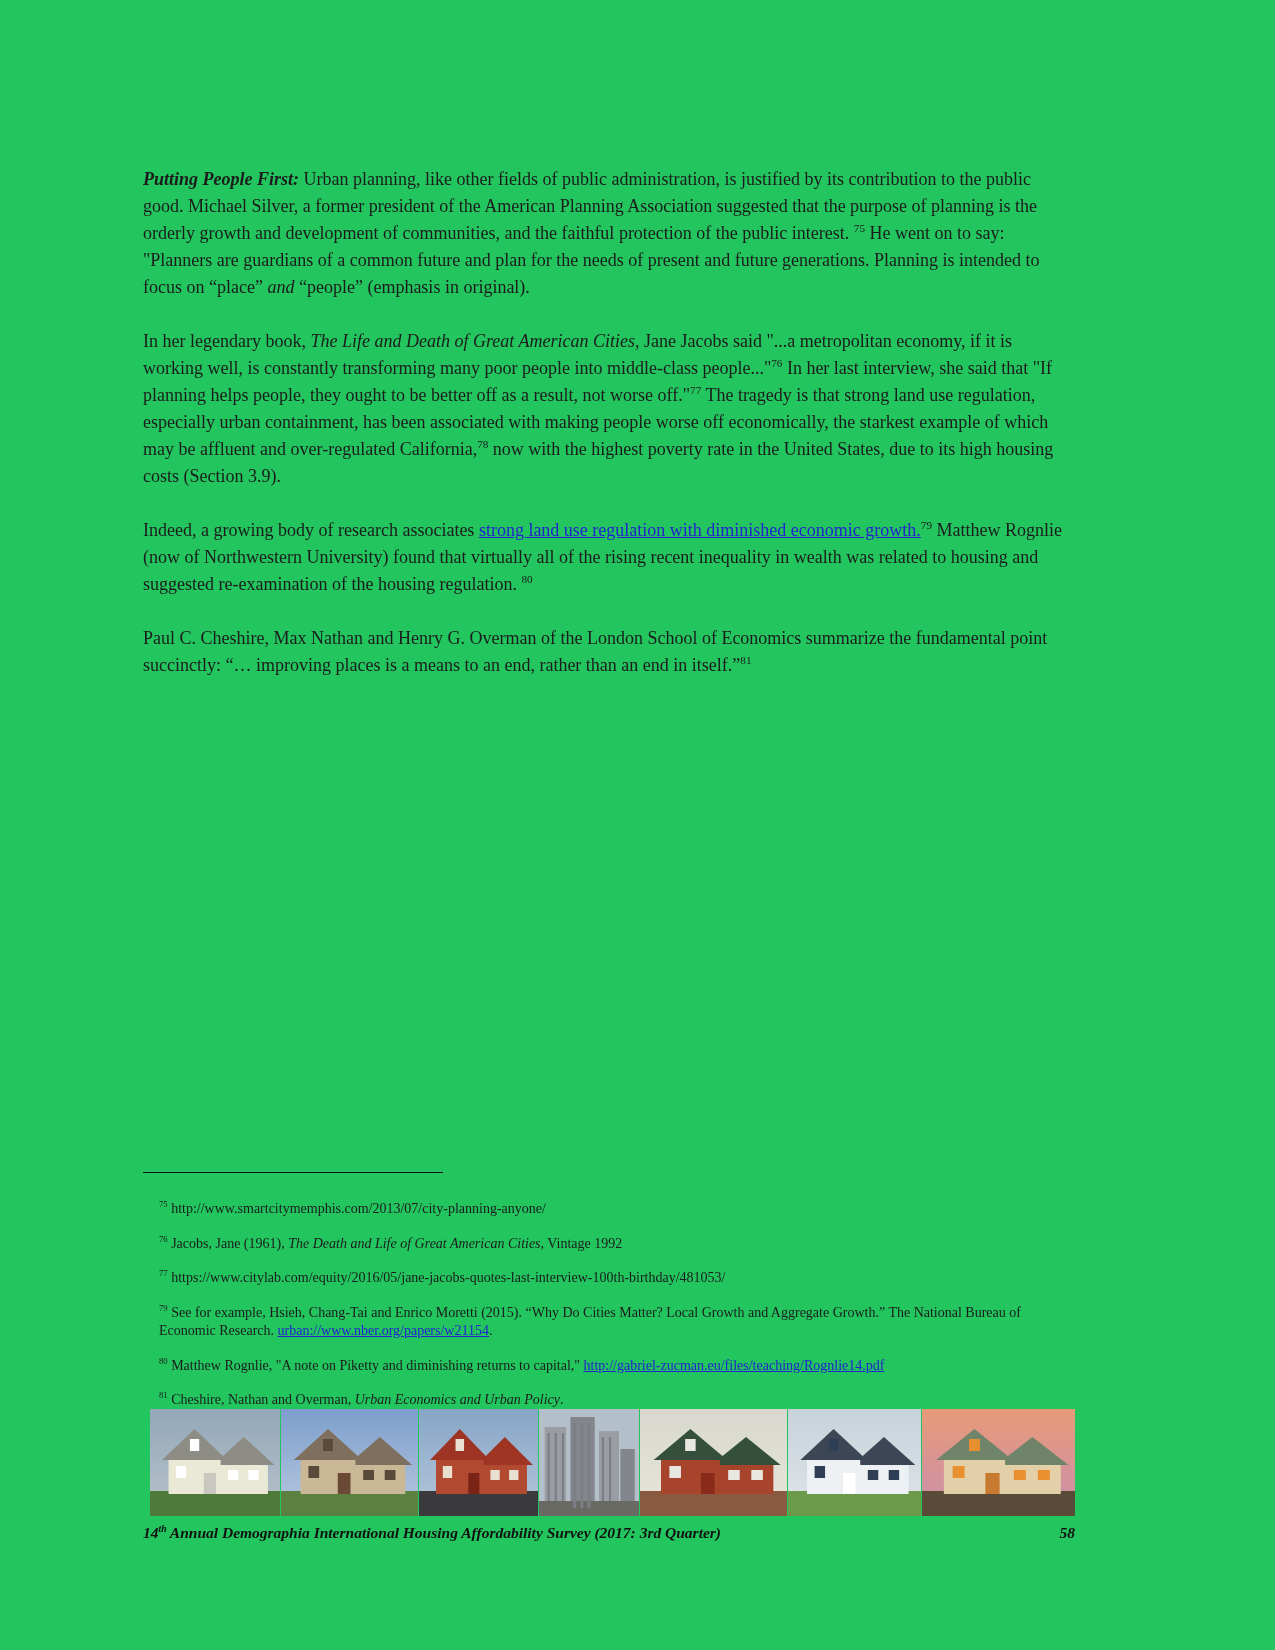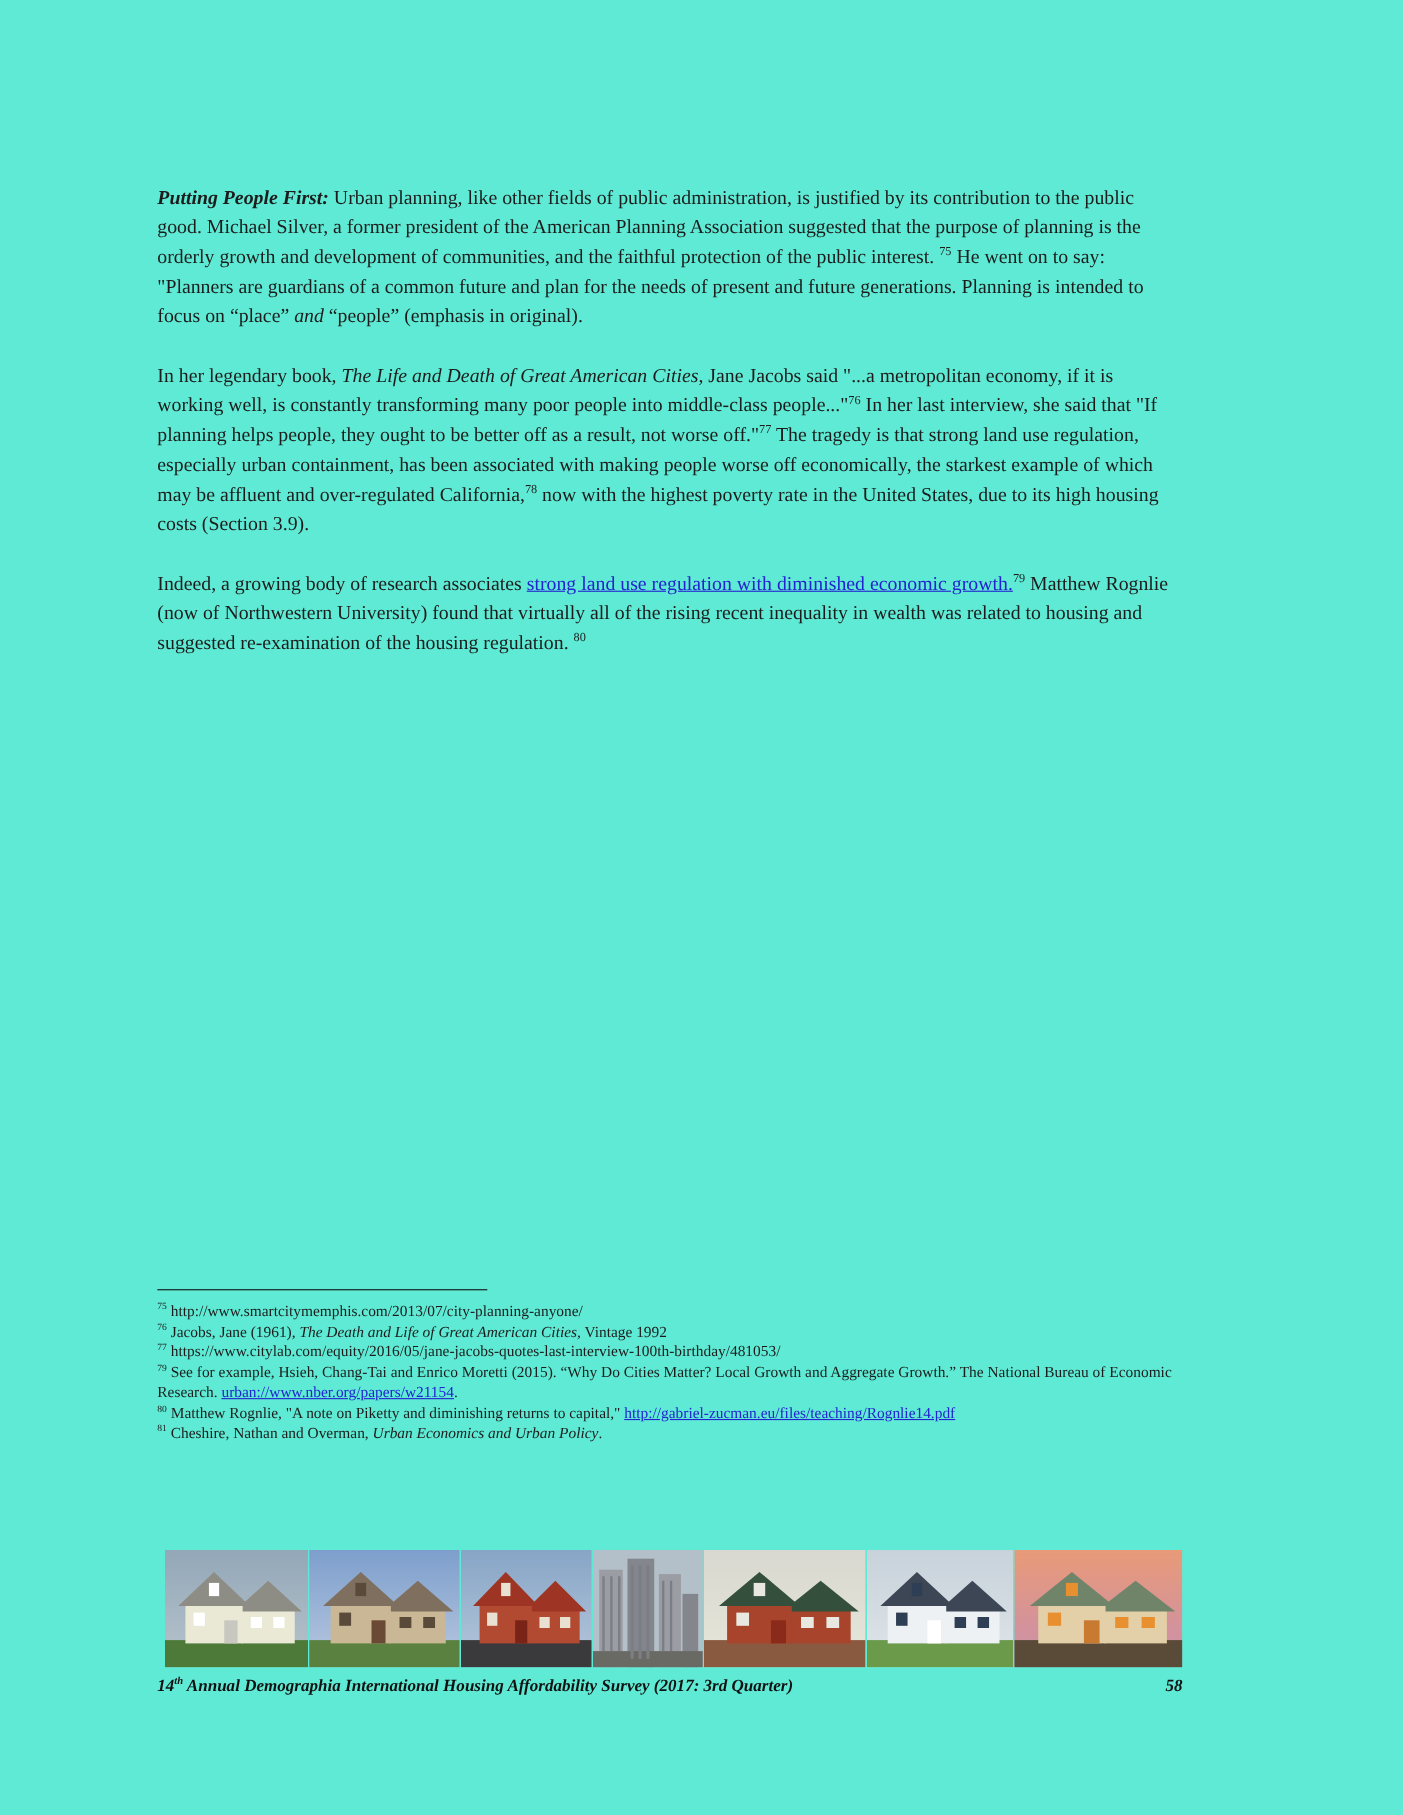--- a/index.html
+++ b/index.html
@@ -1,20 +1,20 @@
 <!DOCTYPE html>
 <html><head>
 <meta charset="utf-8">
 <style>
   html,body{margin:0;padding:0;background:#ffffff;}
   .page{
     position:relative;
     width:1275px;
     height:1650px;
-    background:#5eead4;
+    background:#22c55e;
     font-family:"Liberation Serif", serif;
     color:#1c1c1c;
     overflow:hidden;
   }
   .content{
     position:absolute;
     left:143px; top:166px;
     width:932px;
   }
   p.body-para{
@@ -41,21 +41,21 @@
     width:300px; height:0;
     border-top:1.5px solid #111;
   }
   .footnotes{
     position:absolute;
     left:143px; top:1184px;
     width:940px;
     font-size:14px;
     line-height:18.5px;
   }
-  .fn{margin:0;overflow-wrap:break-word;}
+  .fn{margin:16px;overflow-wrap:break-word;}
   .photo-strip{
     position:absolute;
     left:150px; top:1409px;
     height:107px;
     display:flex;
     gap:1px;
   }
   .photo{flex:none;height:107px;overflow:hidden;}
   .photo svg{display:block;width:100%;height:100%;}
   .footer{
@@ -73,20 +73,21 @@
 </style>
 </head>
 <body>
 
 <div class="page">
 
   <div class="content" id="paragraphs">
       <p class="body-para"><span class="bi">Putting People First: </span><span>Urban planning, like other fields of public administration, is justified by its contribution to the public good. Michael Silver, a former president of the American Planning Association suggested that the purpose of planning is the orderly growth and development of communities, and the faithful protection of the public interest. </span><sup>75</sup><span> He went on to say: "Planners are guardians of a common future and plan for the needs of present and future generations. Planning is intended to focus on “place” </span><em>and</em><span> “people” (emphasis in original).</span></p>
       <p class="body-para"><span>In her legendary book, </span><em>The Life and Death of Great American Cities,</em><span> Jane Jacobs said "...a metropolitan economy, if it is working well, is constantly transforming many poor people into middle-class people..."</span><sup>76</sup><span> In her last interview, she said that "If planning helps people, they ought to be better off as a result, not worse off."</span><sup>77</sup><span> The tragedy is that strong land use regulation, especially urban containment, has been associated with making people worse off economically, the starkest example of which may be affluent and over-regulated California,</span><sup>78</sup><span> now with the highest poverty rate in the United States, due to its high housing costs (Section 3.9).</span></p>
       <p class="body-para"><span>Indeed, a growing body of research associates </span><a class="lnk" href="#">strong land use regulation with diminished economic growth.</a><sup>79</sup><span> Matthew Rognlie (now of Northwestern University) found that virtually all of the rising recent inequality in wealth was related to housing and suggested re-examination of the housing regulation. </span><sup>80</sup></p>
+      <p class="body-para"><span>Paul C. Cheshire, Max Nathan and Henry G. Overman of the London School of Economics summarize the fundamental point succinctly: “… improving places is a means to an end, rather than an end in itself.”</span><sup>81</sup></p>
     </div>
 
   <div class="footnote-sep"></div>
 
   <div class="footnotes" id="footnotes">
       <div class="fn"><sup>75</sup><span> http://www.smartcitymemphis.com/2013/07/city-planning-anyone/</span></div>
       <div class="fn"><sup>76</sup><span> Jacobs, Jane (1961), </span><em>The Death and Life of Great American Cities,</em><span> Vintage 1992</span></div>
       <div class="fn"><sup>77</sup><span> https://www.citylab.com/equity/2016/05/jane-jacobs-quotes-last-interview-100th-birthday/481053/</span></div>
       <div class="fn"><sup>79</sup><span> See for example, Hsieh, Chang-Tai and Enrico Moretti (2015). “Why Do Cities Matter? Local Growth and Aggregate Growth.” The National Bureau of Economic Research. </span><a class="lnk" href="#">urban://www.nber.org/papers/w21154</a><span>.</span></div>
       <div class="fn"><sup>80</sup><span> Matthew Rognlie, "A note on Piketty and diminishing returns to capital," </span><a class="lnk" href="#">http://gabriel-zucman.eu/files/teaching/Rognlie14.pdf</a></div>

